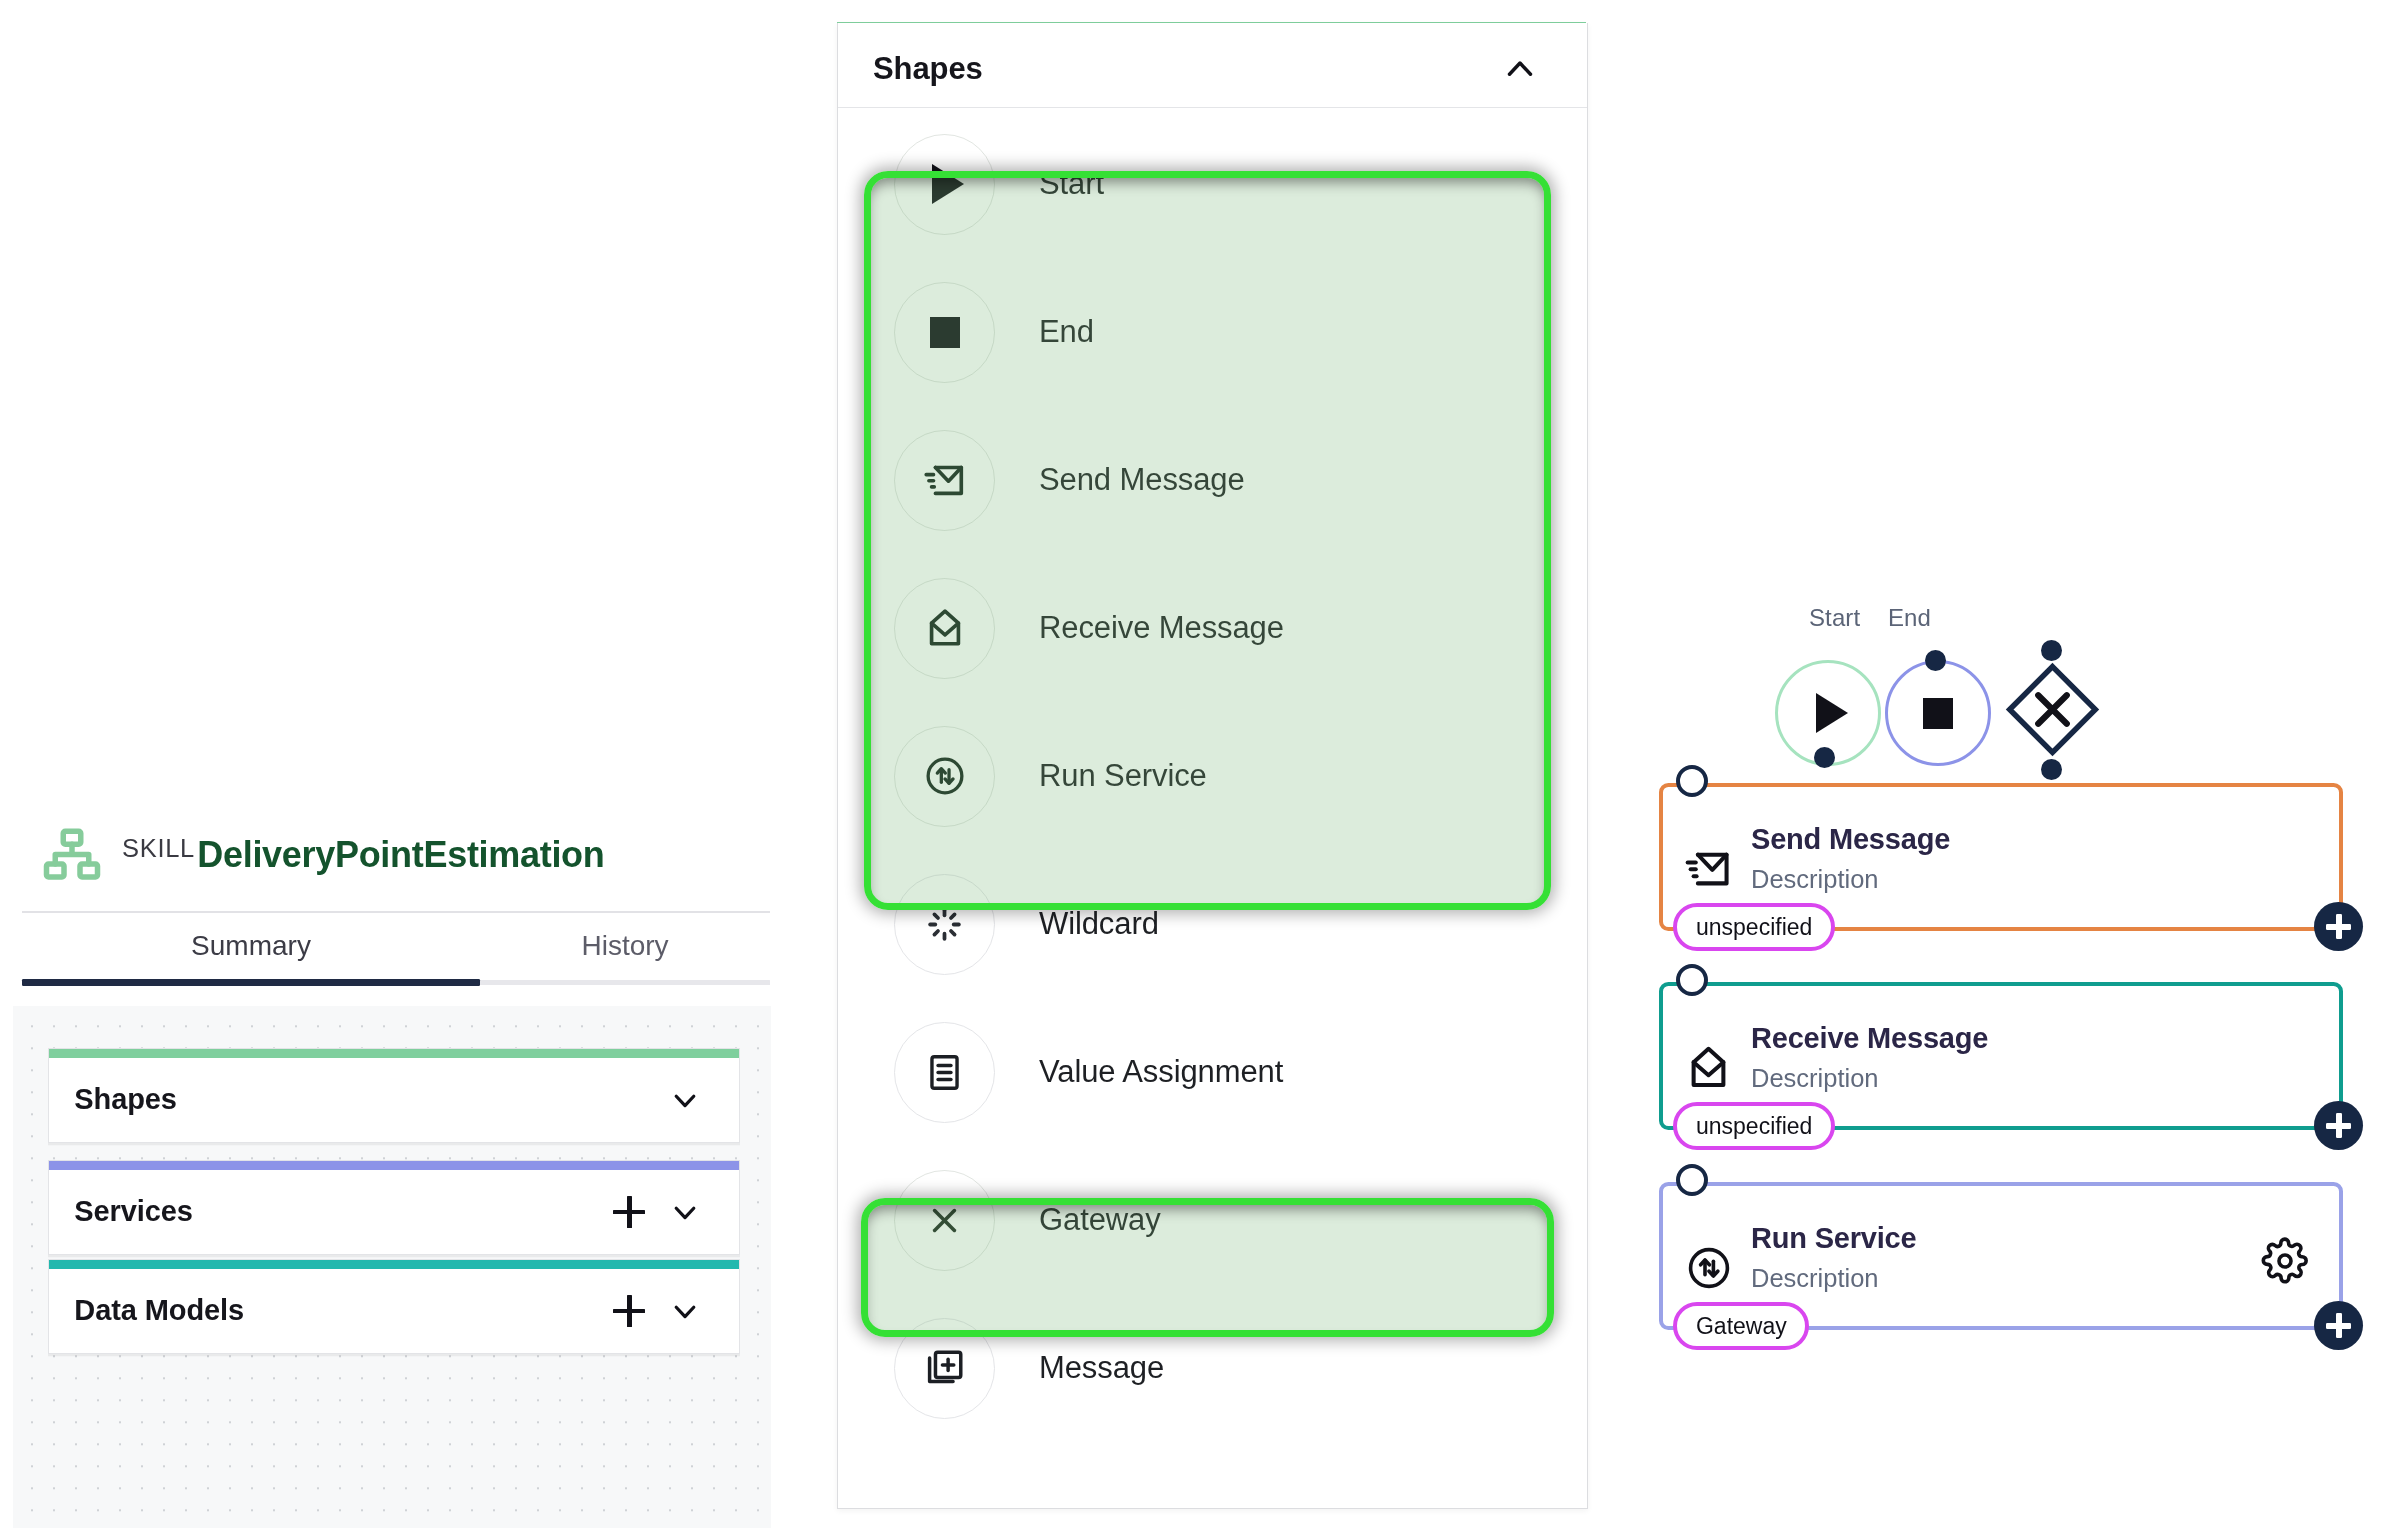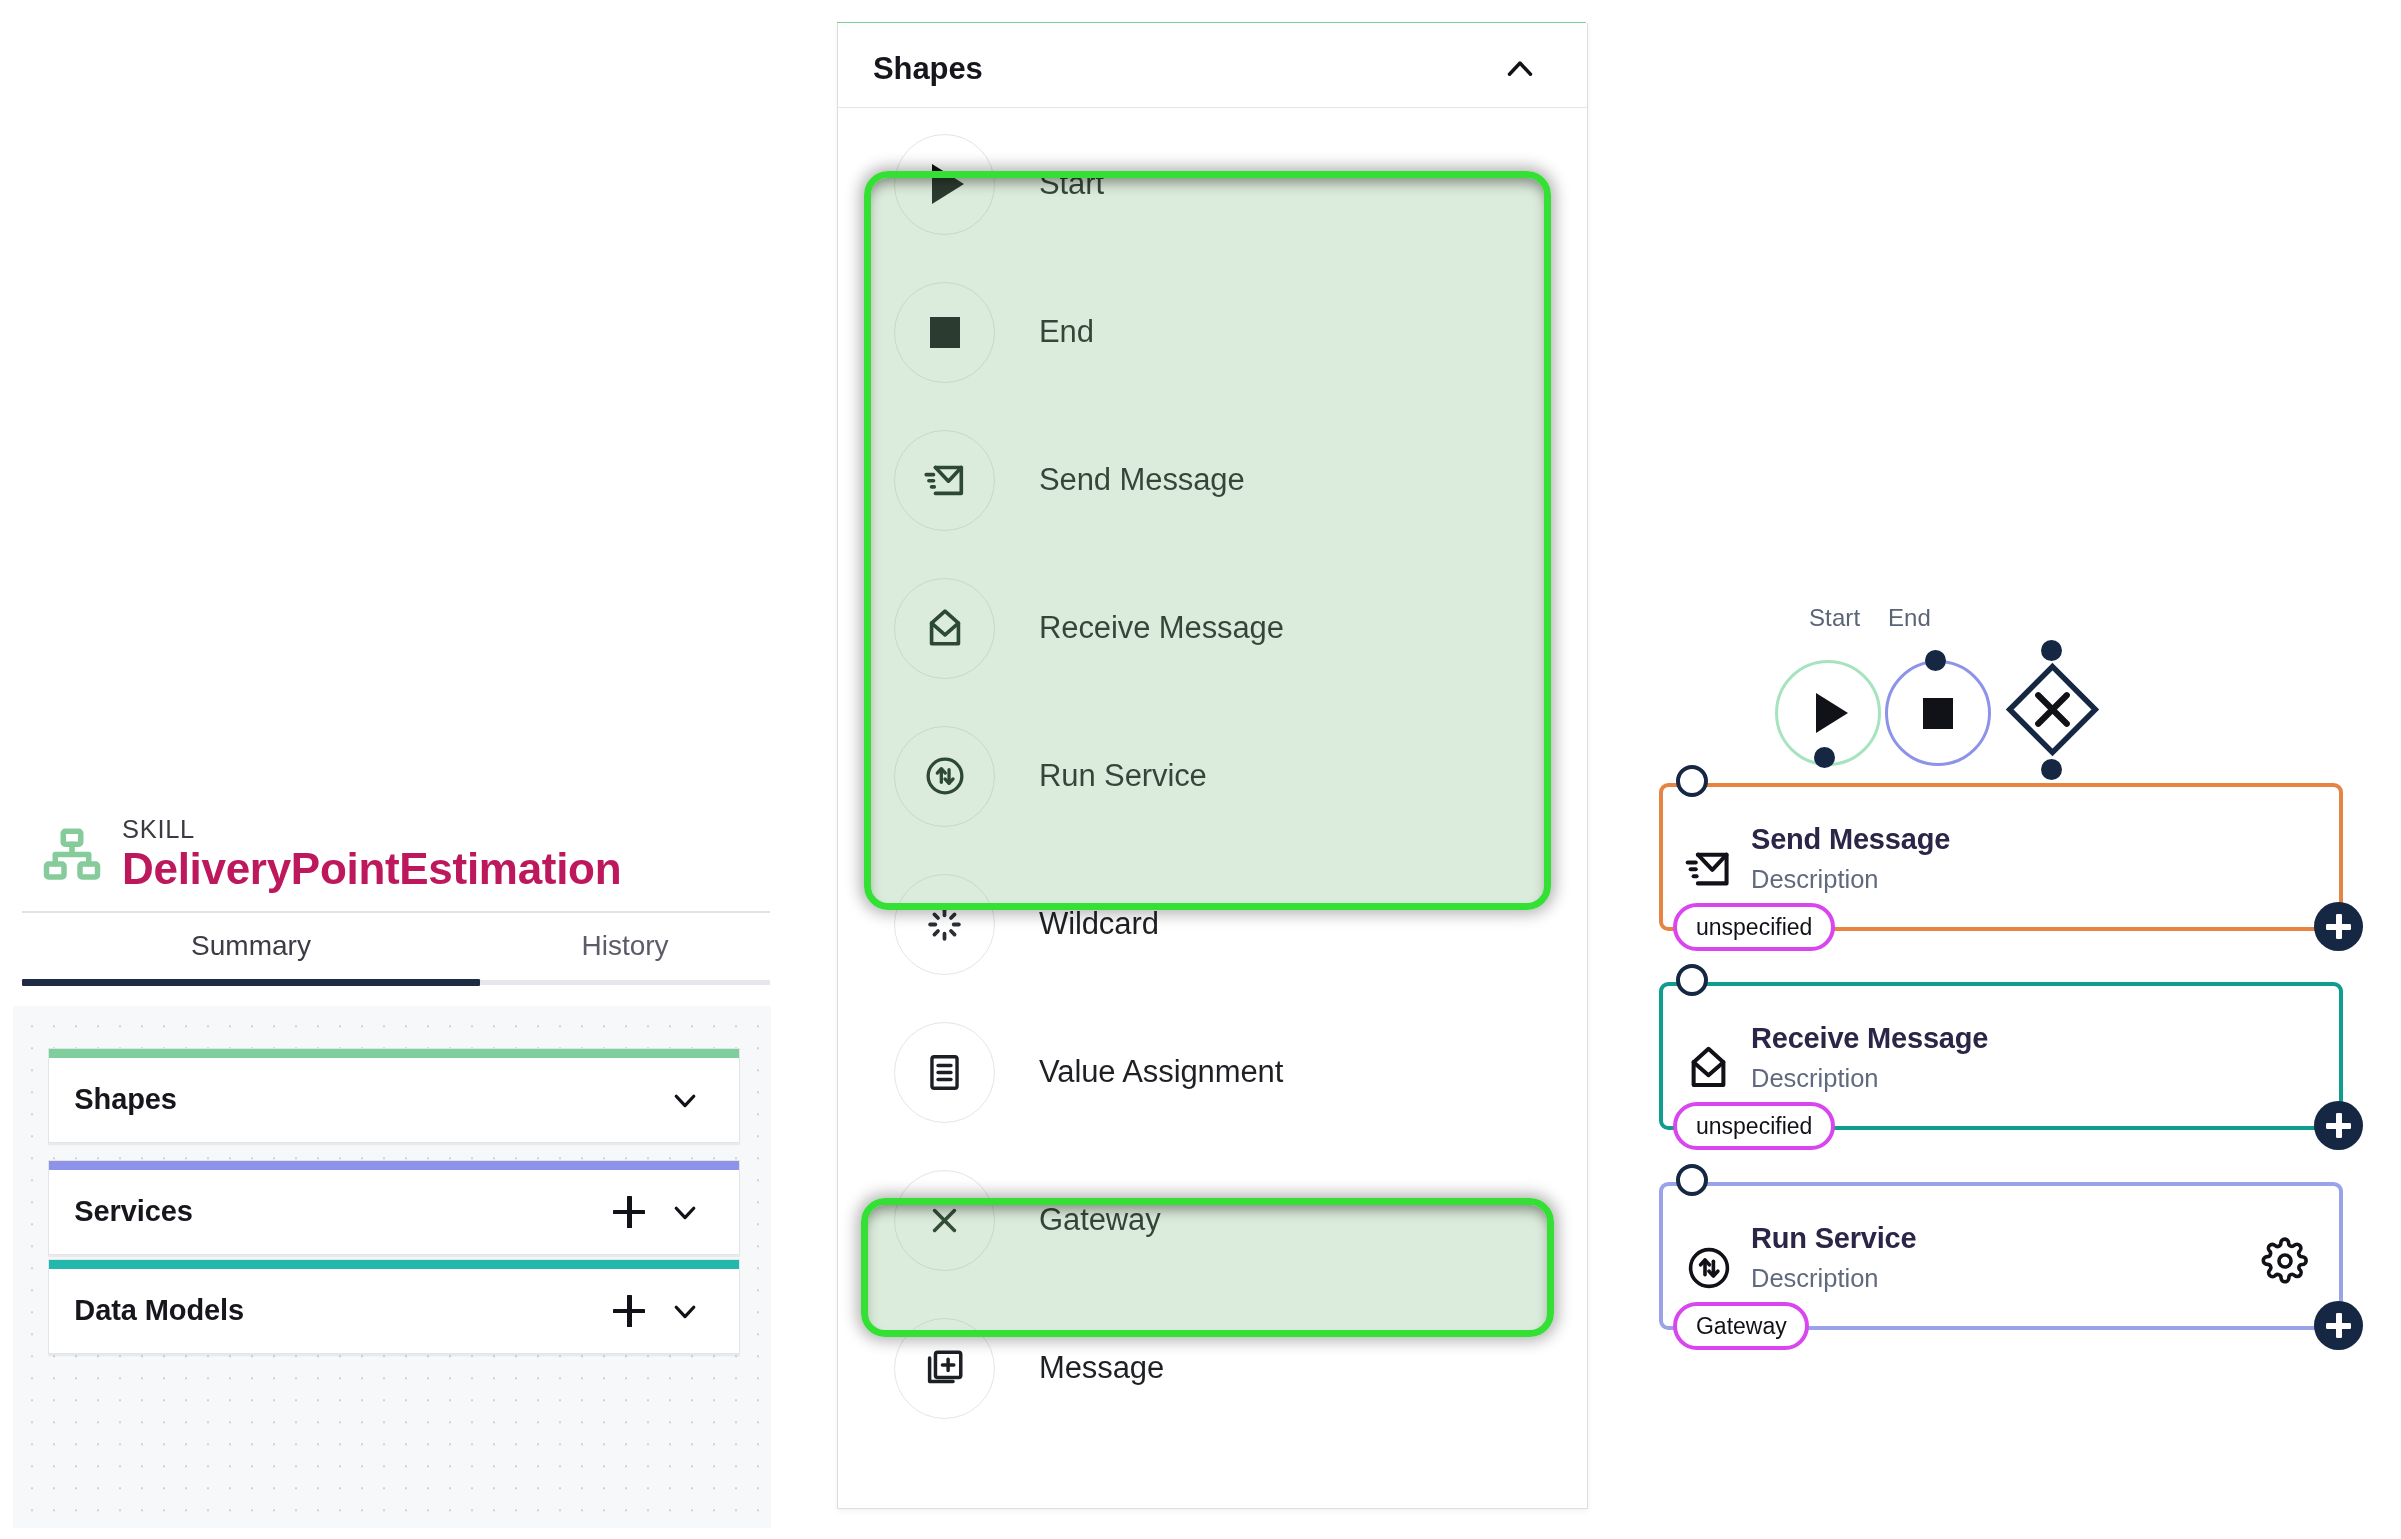--- a/index.html
+++ b/index.html
@@ -14,26 +14,26 @@
 
   
   #left-panel{
     position:absolute;left:0px;top:800px;width:789px;height:739px;
   }
   .skill-head{
     position:absolute;left:42px;top:11.6px;width:696px;height:87px;
     display:flex;align-items:center;gap:20px;
   }
   .skill-icon{width:60px;height:60px;flex:0 0 60px;display:block;}
-  .skill-meta{display:flex;flex-direction:column;justify-content:space-between;gap:2.3px;}
+  .skill-meta{display:flex;flex-direction:row;justify-content:space-between;gap:2.3px;}
   .skill-kicker{
     font-size:25.5px;color:#3a3a42;letter-spacing:0.7px;line-height:1.05;
   }
   .skill-title{
-    font-size:44px;font-weight:700;color:#be185d;line-height:1.1;letter-spacing:-0.3px;
+    font-size:36px;font-weight:700;color:#14532d;line-height:1.1;letter-spacing:-0.3px;
   }
 
   .tabs-rule{
     position:absolute;left:22px;top:111px;width:748px;height:1.7px;background:#e2e2e6;
   }
   .tabs{
     position:absolute;left:22px;top:116px;width:748px;height:77px;
   }
   .tab{
     position:absolute;top:0;height:60px;display:flex;align-items:center;justify-content:center;

